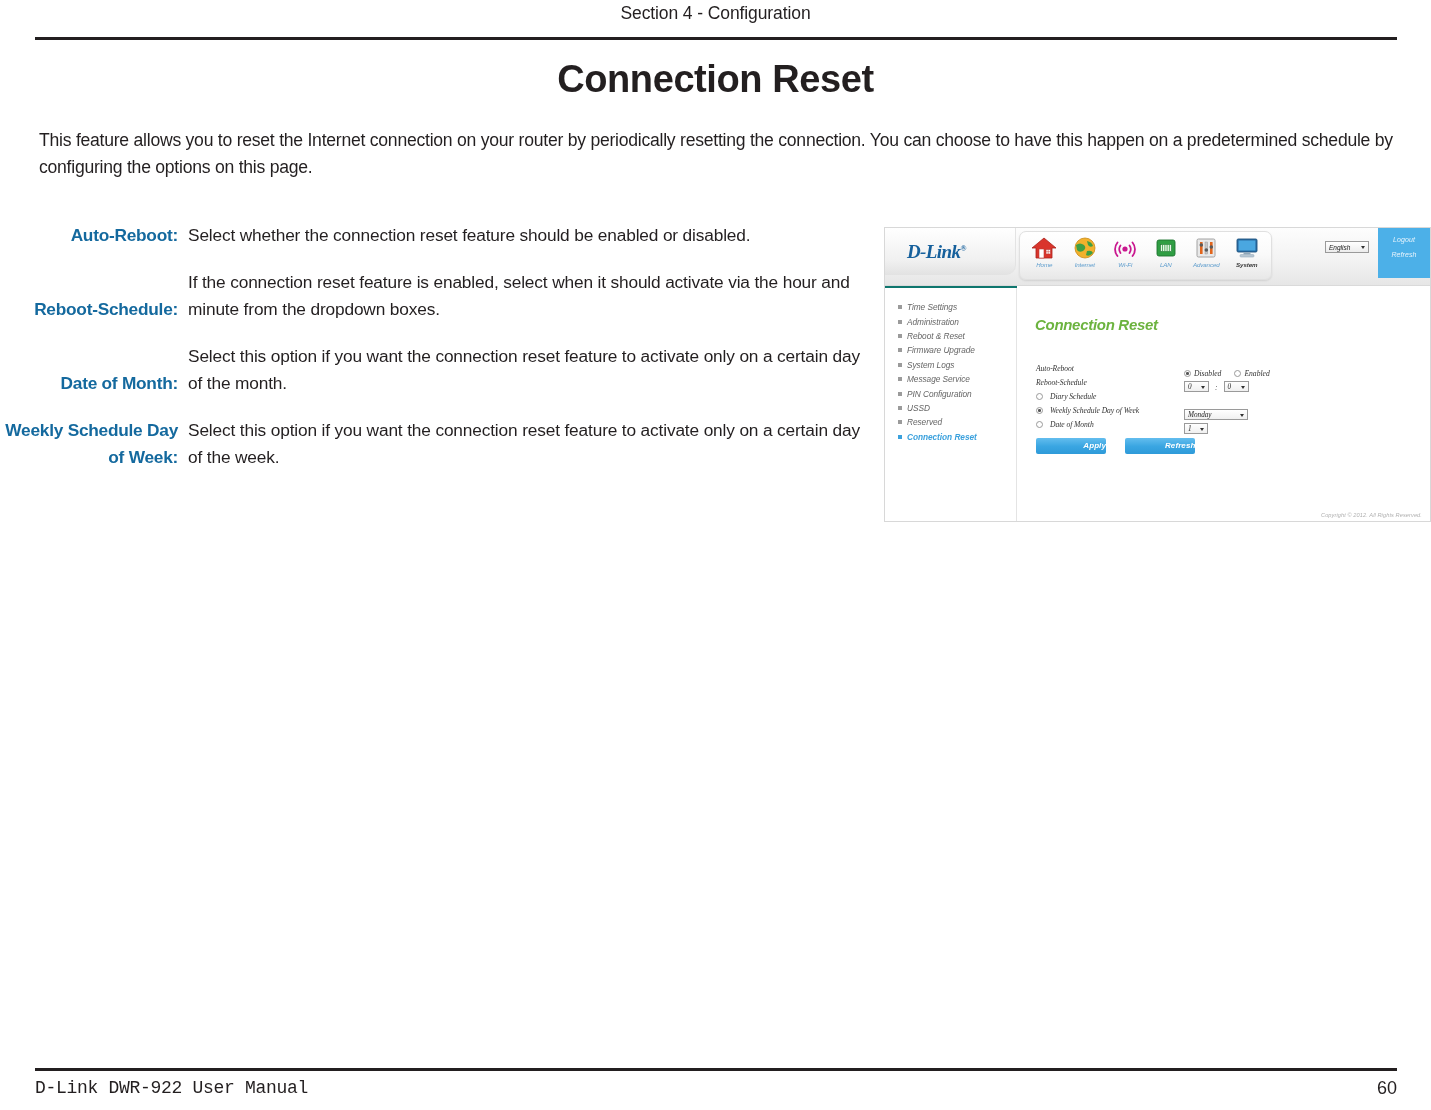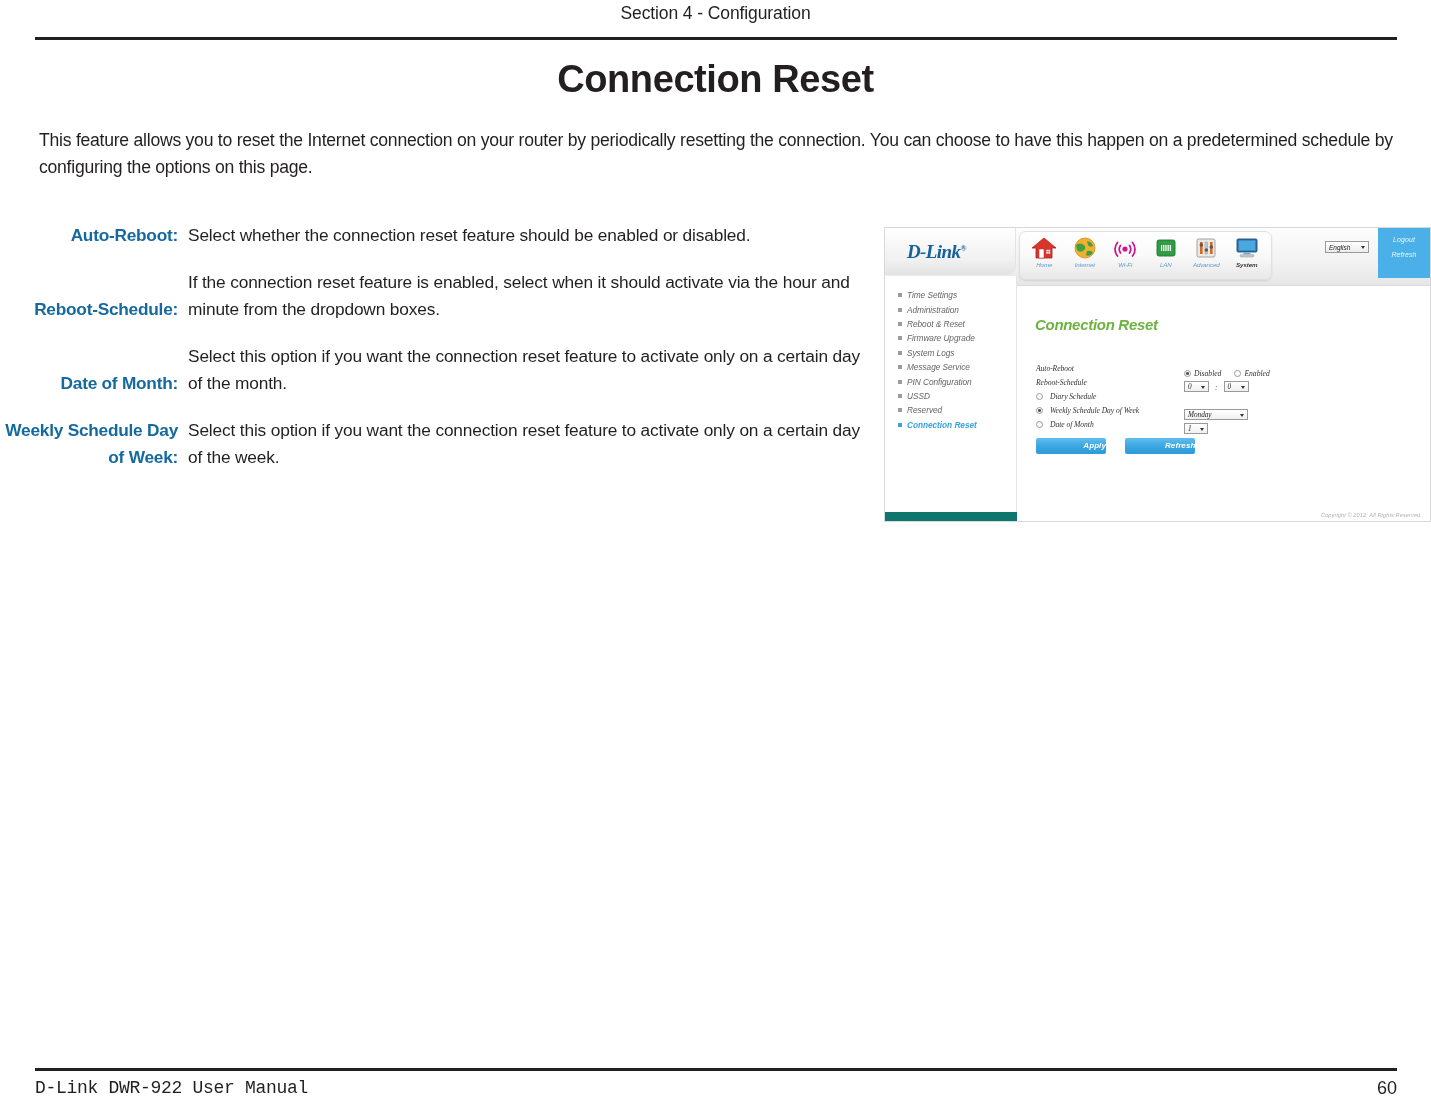--- a/index.html
+++ b/index.html
@@ -222,21 +222,21 @@
   .rs-authbtn {
     color: #e8f4fc;
     font-size: 7px;
     text-align: center;
     margin-top: 8px;
     letter-spacing: 0.1px;
   }
 
   .rs-sidebar {
     position: absolute;
-    left: 0px; top: 48px;
+    left: 0px; top: 60px;
     width: 131px; height: 236px;
     background: #ffffff;
     border-right: 1px solid #e4e4e4;
   }
   .rs-sideitem {
     display: flex;
     align-items: center;
     padding: 0 0 0 13px;
     height: 14.4px;
     font-size: 8.3px;

